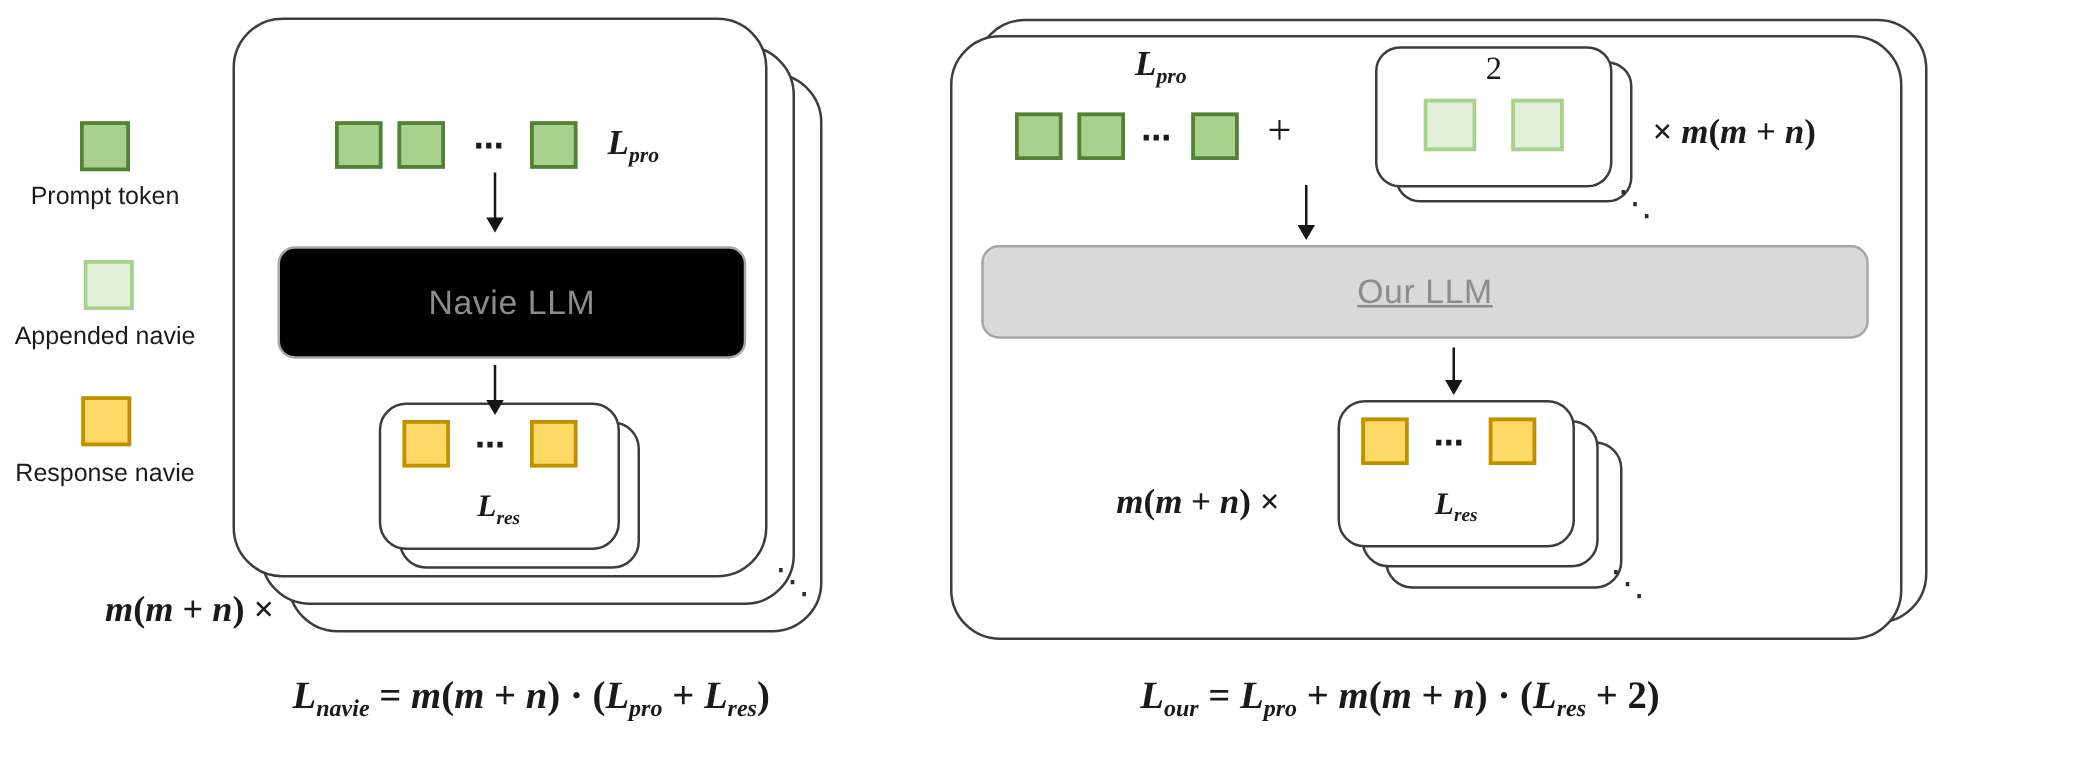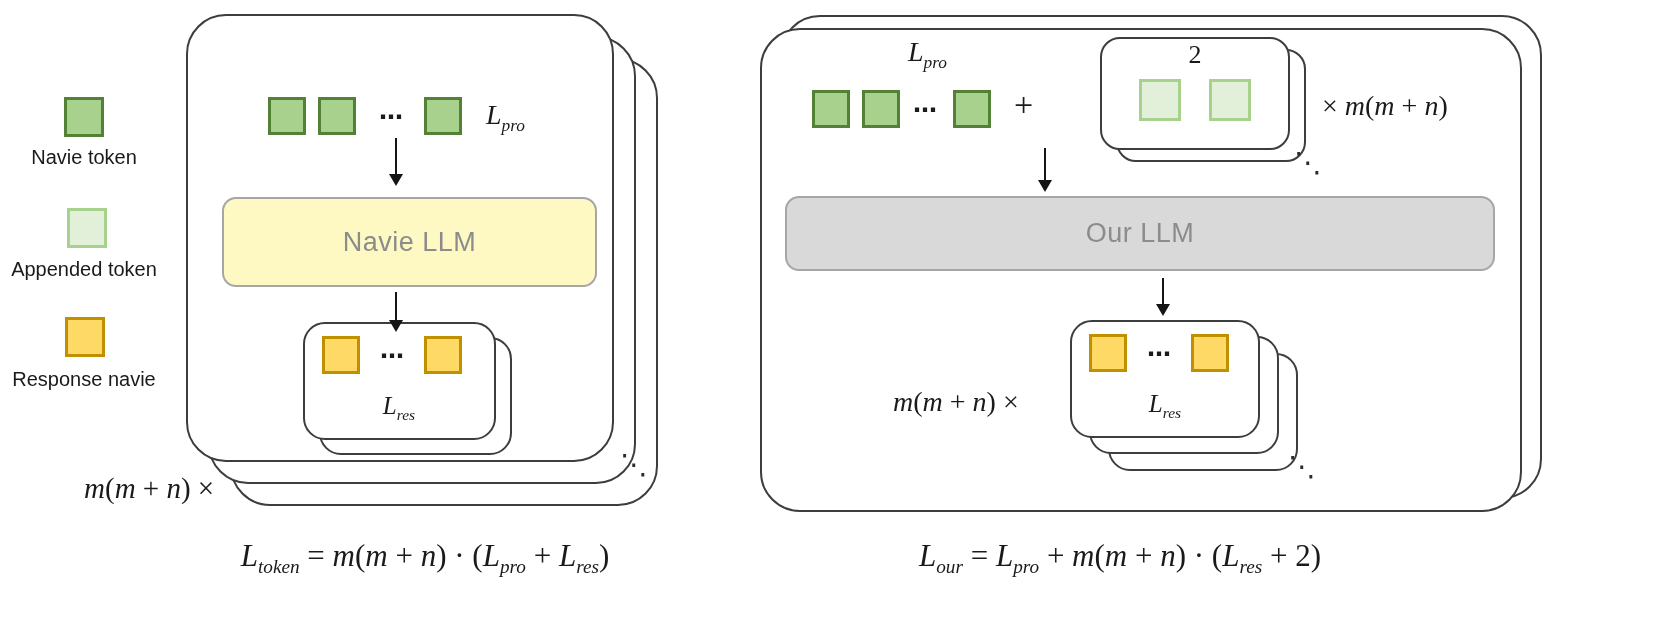--- a/index.html
+++ b/index.html
@@ -10,21 +10,21 @@
   .card {
     position:absolute; background:#ffffff; box-sizing:border-box;
     border:2.5px solid #3d3d3d; border-radius:40px;
   }
   .tok { position:absolute; box-sizing:border-box; border:3px solid #000; }
   .llm {
     position:absolute; box-sizing:border-box; border:2px solid #a6a6a6;
     border-radius:14px; display:flex; align-items:center; justify-content:center;
     font-size:27px; letter-spacing:0.5px; z-index:3;
   }
-  .math { position:absolute; white-space:nowrap; font-family:"Liberation Serif","DejaVu Serif",serif; z-index:6; }
+  .math { position:absolute; white-space:nowrap; font-family:"Liberation Serif","DejaVu Serif",serif; z-index:6;font-weight:bold; }
   .math sub, .it { font-style:italic; }
   .math sub { font-size:0.62em; }
   .cdots {
     position:absolute; text-align:center; font-weight:700; z-index:6;
     font-family:"DejaVu Sans", sans-serif; font-size:24px; line-height:36px;
   }
   .sdots {
     position:absolute; z-index:6; font-family:"DejaVu Sans", sans-serif;
     font-size:28px; color:#2b2b2b;
   }
@@ -40,24 +40,24 @@
   .plus { position:absolute; font-size:34px; z-index:6; font-family:"Liberation Serif","DejaVu Serif",serif; }
   .count { position:absolute; text-align:center; font-size:26px; z-index:6; font-family:"Liberation Serif","DejaVu Serif",serif; }
 </style>
 </head>
 <body>
 
 <div id="canvas">
 
   <div>
     <span class="tok" style="left: 64px; top: 97px; width: 40px; height: 40px; z-index: 6; background: rgb(169, 209, 142); border-color: rgb(83, 129, 53);"></span>
-    <div class="legend-label" style="top:146px">Navie token</div>
+    <div class="legend-label" style="top:146px">Prompt token</div>
 
     <span class="tok" style="left: 67px; top: 208px; width: 40px; height: 40px; z-index: 6; background: rgb(226, 239, 217); border-color: rgb(169, 209, 142);"></span>
-    <div class="legend-label" style="top:258px">Appended token</div>
+    <div class="legend-label" style="top:258px">Appended navie</div>
 
     <span class="tok" style="left: 65px; top: 317px; width: 40px; height: 40px; z-index: 6; background: rgb(255, 217, 102); border-color: rgb(191, 144, 0);"></span>
     <div class="legend-label" style="top:368px">Response navie</div>
   </div>
 
   <div>
 
     <div class="card" style="left: 230px; top: 58px; width: 428px; height: 448px; z-index: 1; border-color: rgb(61, 61, 61);"></div>
     <div class="card" style="left: 208px; top: 36px; width: 428px; height: 448px; z-index: 1; border-color: rgb(61, 61, 61);"></div>
     <div class="card" style="left: 186px; top: 14px; width: 428px; height: 448px; z-index: 2; border-color: rgb(61, 61, 61);"></div>
@@ -67,39 +67,39 @@
     <span class="tok" style="left: 318px; top: 97px; width: 38px; height: 38px; z-index: 6; background: rgb(169, 209, 142); border-color: rgb(83, 129, 53);"></span>
     <div class="cdots" style="left:364px;top:99px;width:54px">⋯</div>
     <span class="tok" style="left: 424px; top: 97px; width: 38px; height: 38px; z-index: 6; background: rgb(169, 209, 142); border-color: rgb(83, 129, 53);"></span>
     <div class="math" style="left:486px;top:99px;font-size:28px"><span class="it">L</span><sub class="it">pro</sub></div>
 
     <div class="arrow" style="left:388px;top:138px;width:16px;height:48px">
       <div class="shaft" style="height:38px"></div>
       <div class="head"></div>
     </div>
 
-    <div class="llm" style="left: 222px; top: 197px; width: 375px; height: 90px; background: #fef9c3; border-color: rgb(166, 166, 166); color: rgb(140, 140, 140);">
+    <div class="llm" style="left: 222px; top: 197px; width: 375px; height: 90px; background: #000000; border-color: rgb(166, 166, 166); color: rgb(140, 140, 140);">
       <span>Navie LLM</span>
     </div>
 
     <div class="arrow" style="left:388px;top:292px;width:16px;height:40px">
       <div class="shaft" style="height:30px"></div>
       <div class="head"></div>
     </div>
 
     <div class="card" style="left: 319px; top: 337px; width: 193px; height: 118px; border-radius: 22px; z-index: 3; border-color: rgb(61, 61, 61);"></div>
     <div class="card" style="left: 303px; top: 322px; width: 193px; height: 118px; border-radius: 22px; z-index: 5; border-color: rgb(61, 61, 61);"></div>
     <span class="tok" style="left: 322px; top: 336px; width: 38px; height: 38px; z-index: 6; background: rgb(255, 217, 102); border-color: rgb(191, 144, 0);"></span>
     <div class="cdots" style="left:365px;top:338px;width:54px">⋯</div>
     <span class="tok" style="left: 424px; top: 336px; width: 38px; height: 38px; z-index: 6; background: rgb(255, 217, 102); border-color: rgb(191, 144, 0);"></span>
     <div class="math" style="left:351px;top:392px;width:96px;text-align:center;font-size:25px"><span class="it">L</span><sub class="it">res</sub></div>
 
     <div class="math" style="left:84px;top:472px;font-size:29px"><span class="it">m</span><span>(</span><span class="it">m</span><span> + </span><span class="it">n</span><span>) ×</span></div>
 
-    <div class="math formula" style="left:175px;top:538px;width:500px"><span class="it">L</span><sub class="it">token</sub><span> = </span><span class="it">m</span><span>(</span><span class="it">m</span><span> + </span><span class="it">n</span><span>) · (</span><span class="it">L</span><sub class="it">pro</sub><span> + </span><span class="it">L</span><sub class="it">res</sub><span>)</span></div>
+    <div class="math formula" style="left:175px;top:538px;width:500px"><span class="it">L</span><sub class="it">navie</sub><span> = </span><span class="it">m</span><span>(</span><span class="it">m</span><span> + </span><span class="it">n</span><span>) · (</span><span class="it">L</span><sub class="it">pro</sub><span> + </span><span class="it">L</span><sub class="it">res</sub><span>)</span></div>
   </div>
 
   <div>
 
     <div class="card" style="left: 780px; top: 15px; width: 762px; height: 484px; z-index: 1; border-color: rgb(61, 61, 61);"></div>
     <div class="card" style="left: 760px; top: 28px; width: 762px; height: 484px; z-index: 2; border-color: rgb(61, 61, 61);"></div>
 
     <div class="math" style="left:908px;top:36px;font-size:28px"><span class="it">L</span><sub class="it">pro</sub></div>
 
     <span class="tok" style="left: 812px; top: 90px; width: 38px; height: 38px; z-index: 6; background: rgb(169, 209, 142); border-color: rgb(83, 129, 53);"></span>
@@ -116,21 +116,21 @@
     <span class="tok" style="left: 1209px; top: 79px; width: 42px; height: 42px; z-index: 6; background: rgb(226, 239, 217); border-color: rgb(169, 209, 142);"></span>
     <div class="sdots" style="left:1294px;top:146px">⋱</div>
 
     <div class="math" style="left:1322px;top:90px;font-size:28px"><span>× </span><span class="it">m</span><span>(</span><span class="it">m</span><span> + </span><span class="it">n</span><span>)</span></div>
 
     <div class="arrow" style="left:1037px;top:148px;width:16px;height:44px">
       <div class="shaft" style="height:34px"></div>
       <div class="head"></div>
     </div>
 
-    <div class="llm" style="left: 785px; top: 196px; width: 710px; height: 75px; background: rgb(217, 217, 217); border-color: rgb(166, 166, 166); color: rgb(140, 140, 140);">
+    <div class="llm" style="left: 785px; top: 196px; width: 710px; height: 75px; background: rgb(217, 217, 217); border-color: rgb(166, 166, 166); color: rgb(140, 140, 140); text-decoration: underline;">
       <span>Our LLM</span>
     </div>
 
     <div class="arrow" style="left:1155px;top:278px;width:16px;height:38px">
       <div class="shaft" style="height:28px"></div>
       <div class="head"></div>
     </div>
 
     <div class="math" style="left:893px;top:386px;font-size:28px"><span class="it">m</span><span>(</span><span class="it">m</span><span> + </span><span class="it">n</span><span>) ×</span></div>
 

